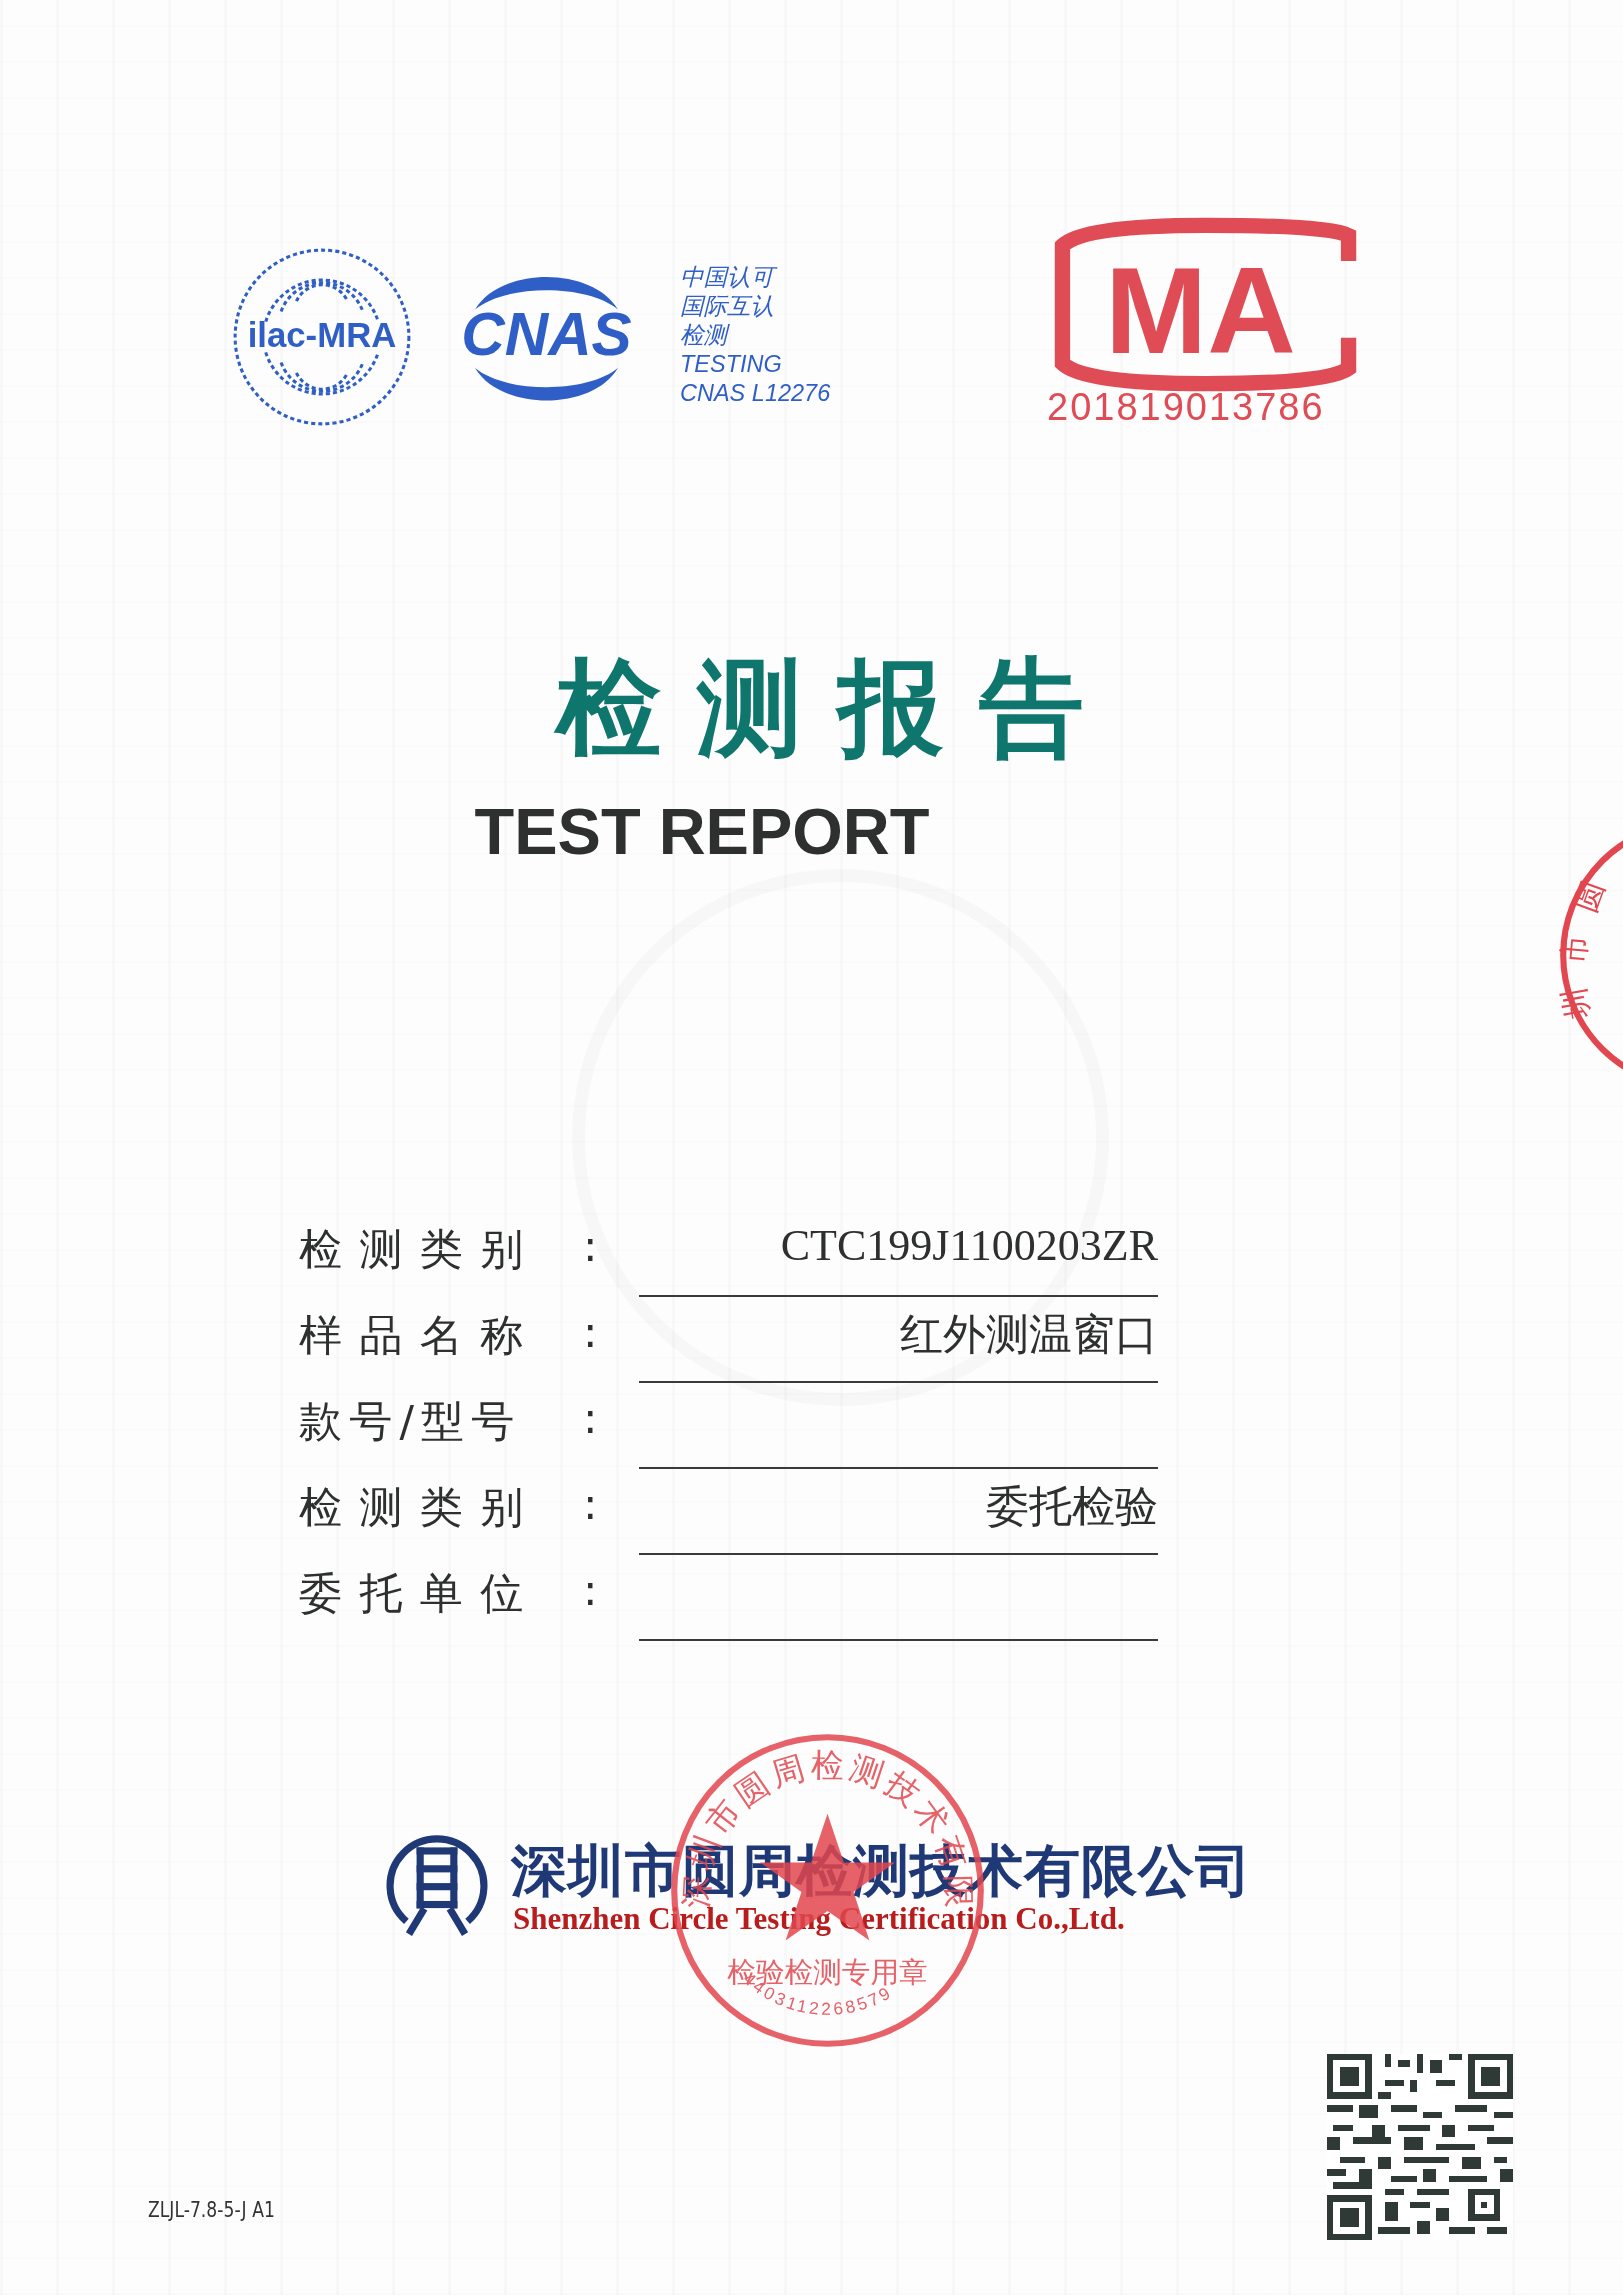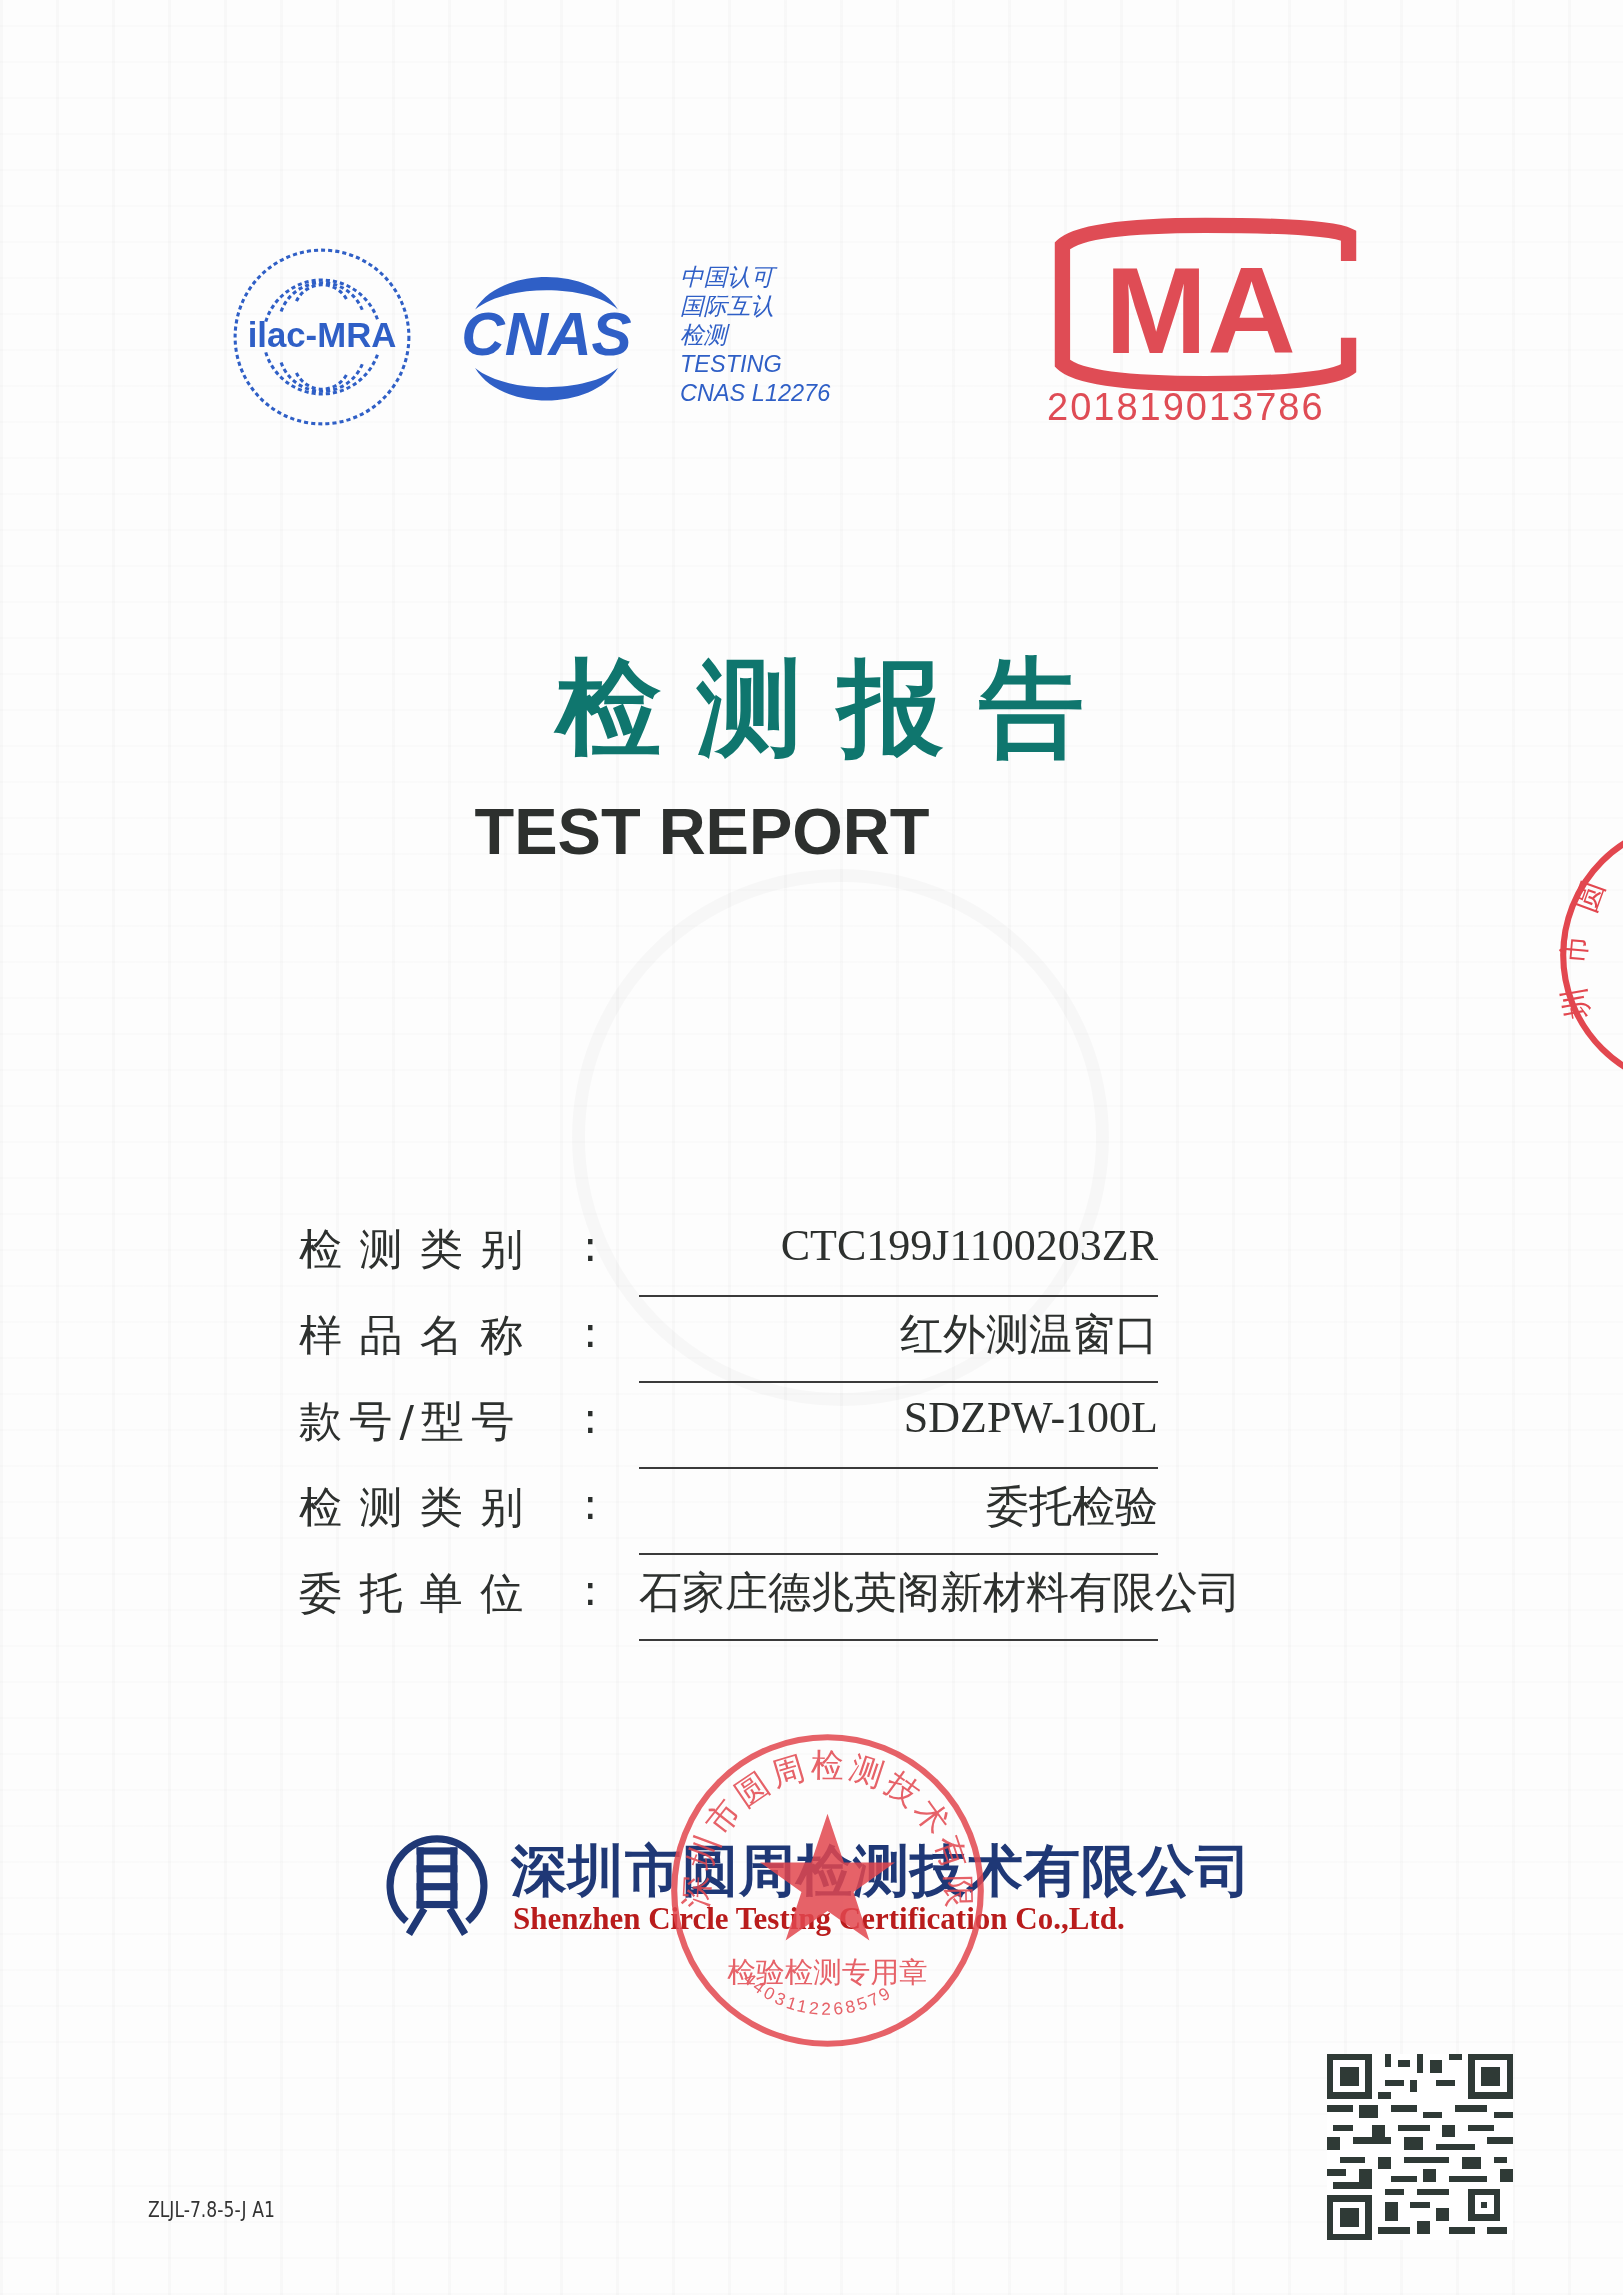--- a/index.html
+++ b/index.html
@@ -134,33 +134,31 @@
   </div>
   <div class="field">
     <span class="field-label">样品名称</span>
     <span class="field-colon">:</span>
     <span class="field-value">红外测温窗口</span>
     <div class="field-line"></div>
   </div>
   <div class="field">
     <span class="field-label" style="letter-spacing:7.2px">款号/型号</span>
     <span class="field-colon">:</span>
-    <span class="field-value mono">SDZPW-100L</span>
     <div class="field-line"></div>
   </div>
   <div class="field">
     <span class="field-label">检测类别</span>
     <span class="field-colon">:</span>
     <span class="field-value">委托检验</span>
     <div class="field-line"></div>
   </div>
   <div class="field">
     <span class="field-label">委托单位</span>
     <span class="field-colon">:</span>
-    <span class="field-value">石家庄德兆英阁新材料有限公司</span>
     <div class="field-line"></div>
   </div>
 </div>
 
 <svg class="co-logo" viewBox="0 0 200 230">
   <path d="M40 200 A92 92 0 1 1 160 200" fill="none" stroke="#1f3876" stroke-width="14"></path>
   <rect x="60" y="55" width="80" height="14" fill="#1f3876"></rect>
   <rect x="60" y="90" width="80" height="14" fill="#1f3876"></rect>
   <rect x="60" y="125" width="80" height="14" fill="#1f3876"></rect>
   <rect x="60" y="160" width="80" height="14" fill="#1f3876"></rect>

